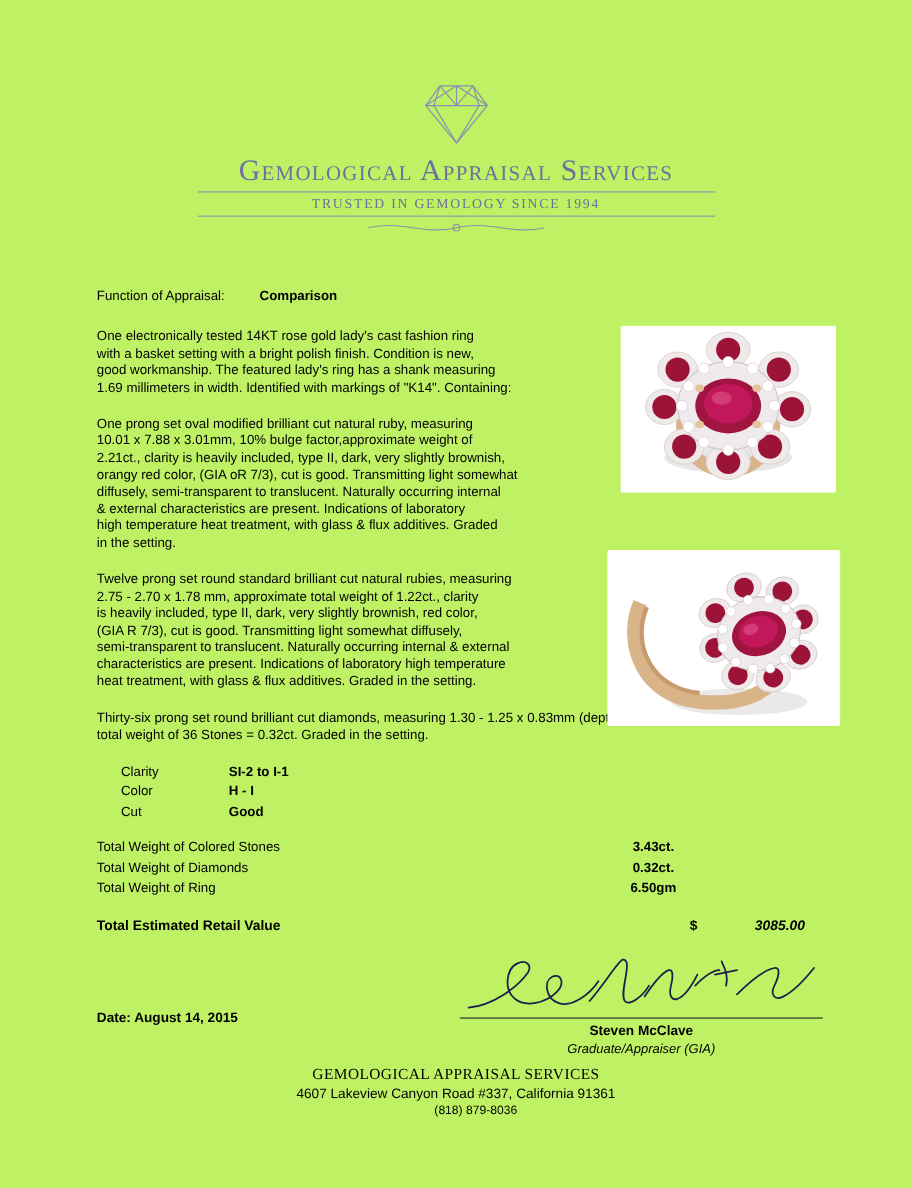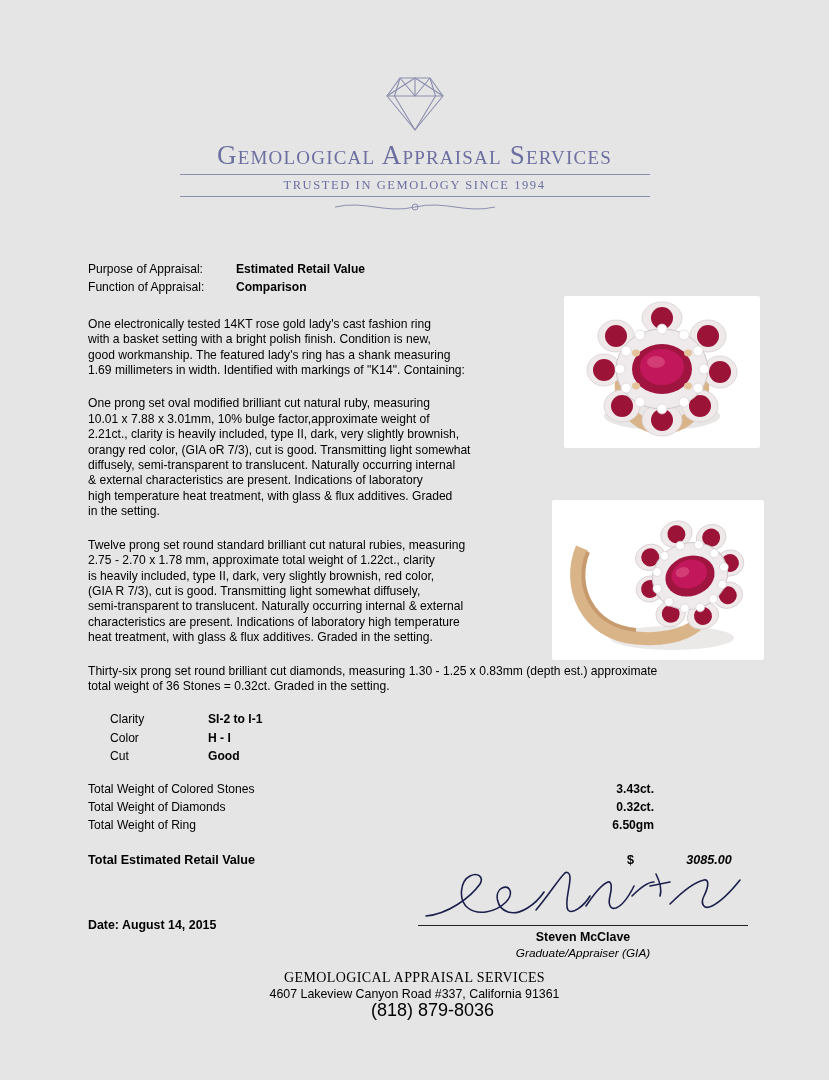--- a/index.html
+++ b/index.html
@@ -12,21 +12,21 @@
     height: 1080px;
     position: relative;
     font-family: "Liberation Sans", sans-serif;
     color: #000;
     overflow: hidden;
   }
 
   .page {
     position: absolute;
     inset: 0;
-    background: #e5e5e5;
+    background: #bef264;
   }
 
   
   .header {
     position: absolute;
     top: 72px;
     left: 0;
     width: 829px;
     text-align: center;
   }
@@ -112,21 +112,21 @@
     border-collapse: collapse;
     margin: 0 0 16px 0;
     width: 566px;
   }
   .totals-table td {
     padding: 0 0 3px 0;
     font-size: 12.1px;
   }
   .totals-val {
     font-weight: bold;
-    text-align: right;
+    text-align: center;
     width: 120px;
   }
 
   .final-row {
     display: flex;
     align-items: baseline;
     width: 660px;
     margin-top: 8px;
   }
   .final-label {
@@ -205,21 +205,21 @@
     position: absolute;
     top: 970px;
     left: 0;
     width: 829px;
     text-align: center;
     font-size: 12.4px;
     line-height: 16px;
   }
   .footer .f1 { font-family: "Liberation Serif", serif; font-size: 14px; letter-spacing: .4px;}
   .footer .f2 { font-size: 12.4px; }
-  .footer .f3 { font-size: 18px; margin-left: 36px; }
+  .footer .f3 { font-size: 11px; margin-left: 36px; }
   .footer .f4 { font-weight: bold; font-size: 12.4px; margin-top: 2px;}
 </style>
 </head>
 <body>
 
 <div class="page">
 
   <div class="header">
     <svg class="diamond-logo" width="96" height="62" viewBox="0 0 96 62">
       <g fill="none" stroke="#8b8fae" stroke-width="1.1">
@@ -245,24 +245,20 @@
           </g>
         </svg>
       </div>
     </div>
   </div>
 
   <div class="content">
 
     <table class="purpose-table">
       <tbody>
-          <tr>
-        <td class="purpose-label">Purpose of Appraisal:</td>
-        <td class="purpose-val">Estimated Retail Value</td>
-      </tr>
       <tr>
         <td class="purpose-label">Function of Appraisal:</td>
         <td class="purpose-val">Comparison</td>
       </tr>
     </tbody>
       </table>
 
     <p class="para">One electronically tested 14KT rose gold lady's cast fashion ring
 with a basket setting with a bright polish finish. Condition is new,
 good workmanship. The featured lady's ring has a shank measuring

